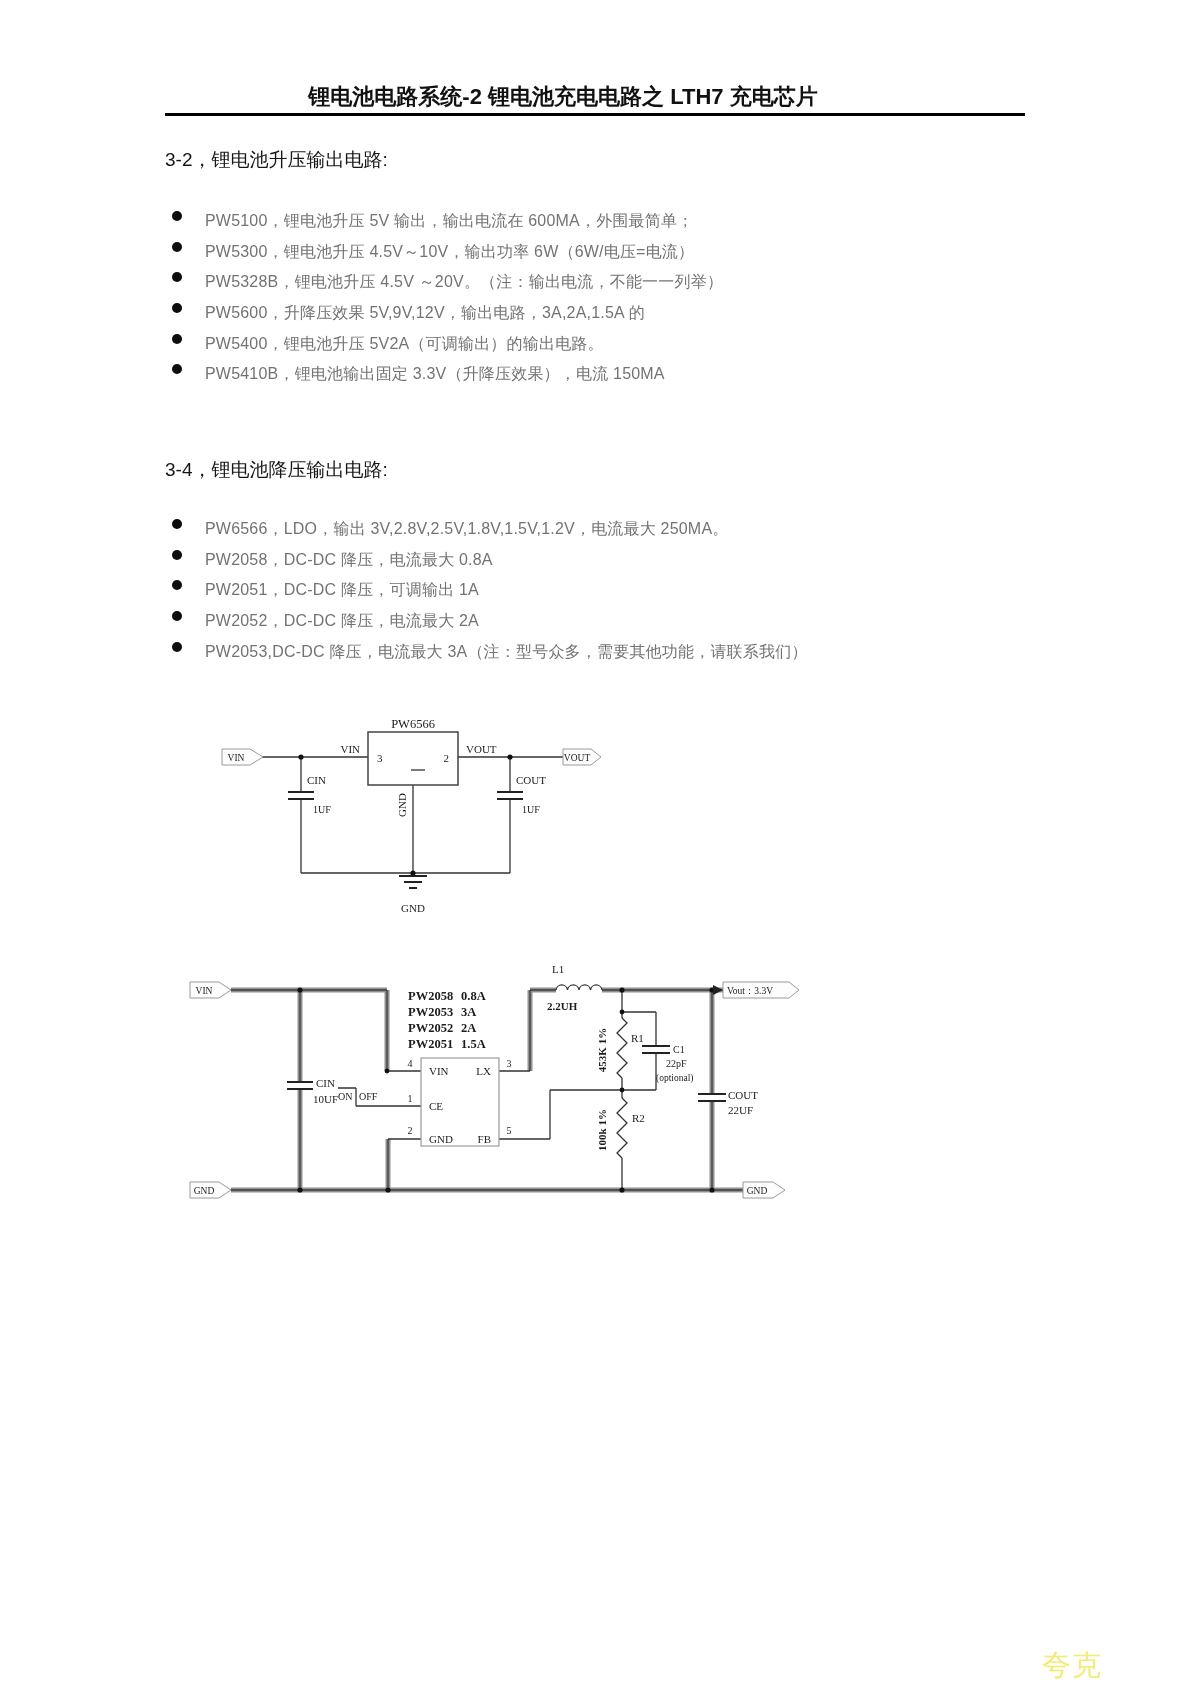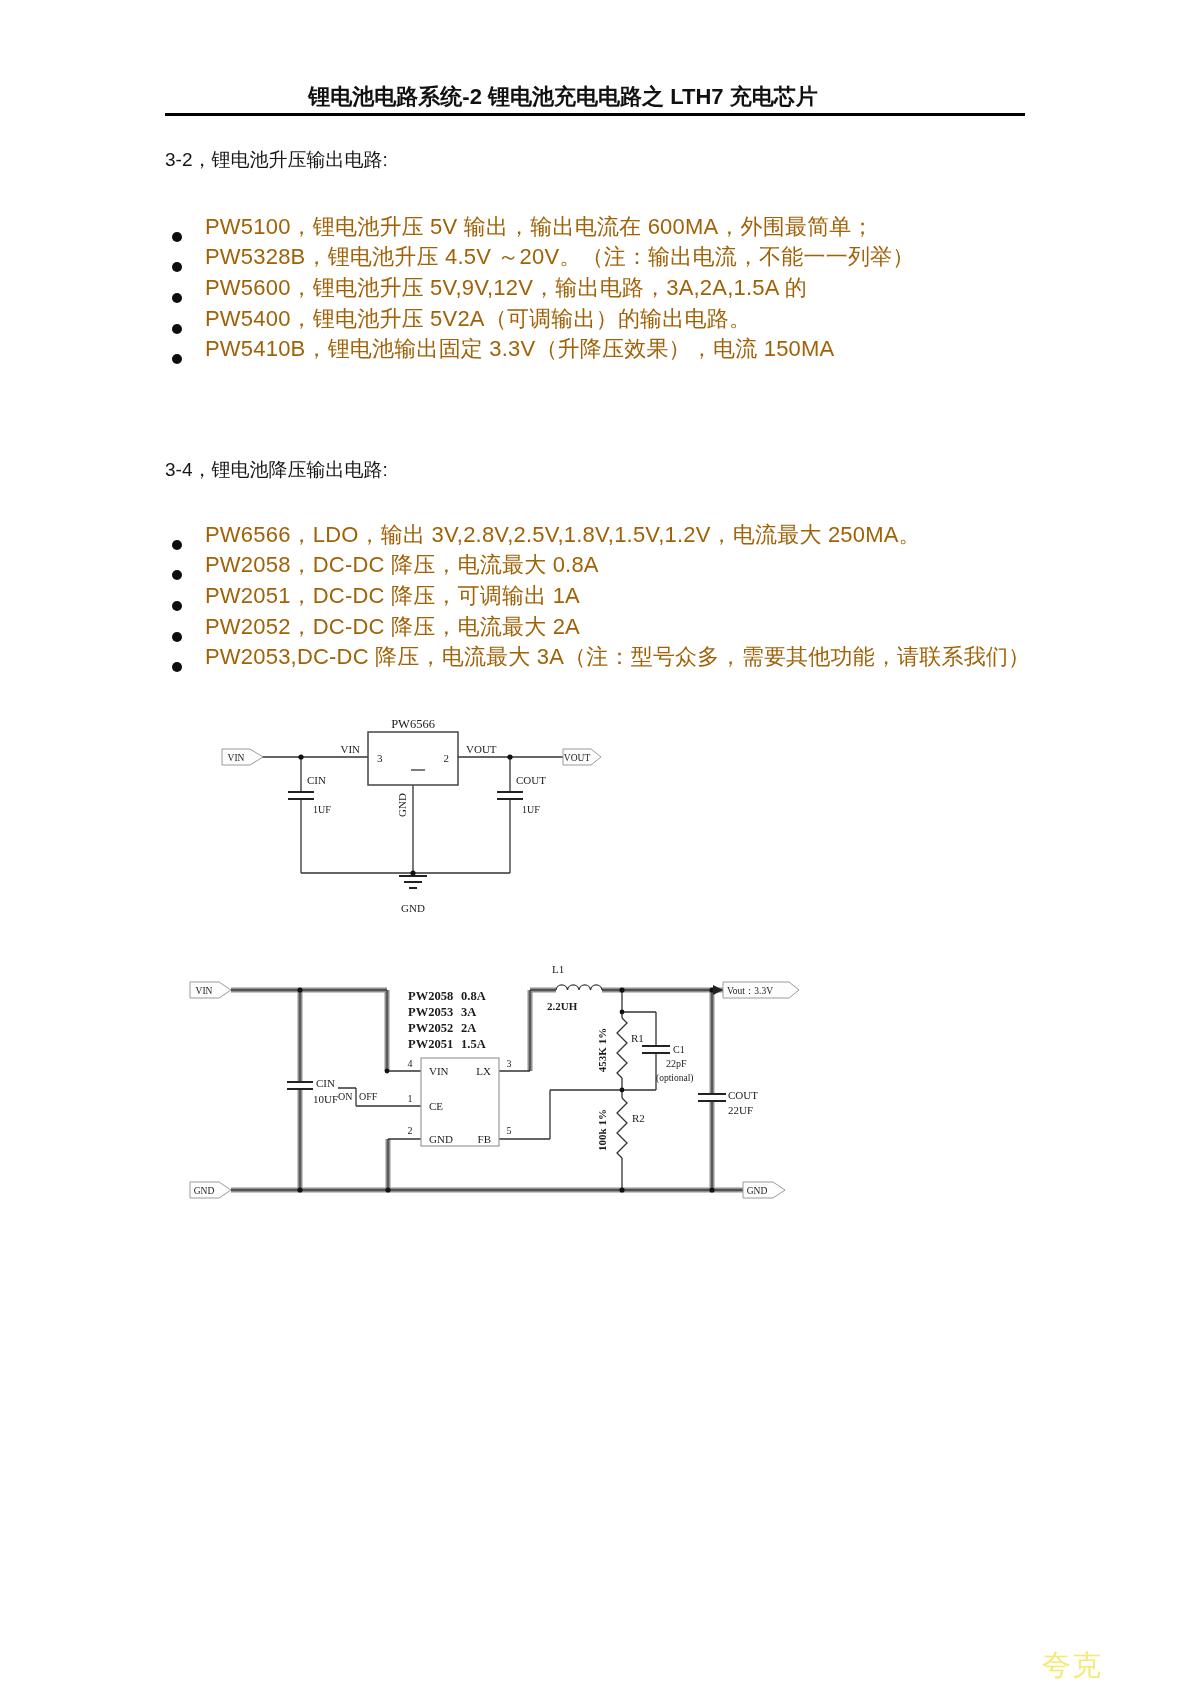--- a/index.html
+++ b/index.html
@@ -7,21 +7,21 @@
         font-family:"Liberation Sans",sans-serif;color:#1d1d1d;}
   .title{position:absolute;top:82px;left:0;width:100%;text-align:center;
          font-size:22px;font-weight:bold;color:#111;}
   .rule{position:absolute;top:113px;left:165px;width:860px;height:3px;background:#000;}
   .h2{position:absolute;left:165px;font-size:19px;font-weight:normal;color:#161616;}
   #h2-boost{top:147px;}
   #h2-buck{top:457px;}
   .blist{position:absolute;left:172px;width:900px;}
   #list-boost{top:211px;}
   #list-buck{top:519px;}
-  .bitem{height:30.7px;display:flex;align-items:flex-end;font-size:22px;letter-spacing:.2px;color:#a16207;}
+  .bitem{height:30.7px;display:flex;align-items:flex-start;font-size:16px;letter-spacing:.2px;color:#737373;}
   .dot{width:10px;height:10px;border-radius:50%;background:#0d0d0d;margin-right:23px;flex:none;}
   .sch{position:absolute;}
   #sch-ldo{left:195px;top:655px;}
   #sch-buck{left:185px;top:950px;}
   svg text{font-family:"Liberation Serif",serif;fill:#1c1c1c;}
   .t12{font-size:12.5px;} .t11{font-size:11px;} .t10{font-size:10px;} .t9{font-size:9.5px;}
   .bold{font-weight:bold;}
   .mid{text-anchor:middle;} .end{text-anchor:end;}
   .wire{stroke:#333;stroke-width:1.3;fill:none;}
   .plate{stroke:#222;stroke-width:2.2;fill:none;}
@@ -44,25 +44,29 @@
 
   <div class="h2" id="h2-boost">3-2，锂电池升压输出电路:</div>
 
   <div class="blist" id="list-boost">
     <div class="bitem">
         <span class="dot"></span>
         <span>PW5100，锂电池升压 5V 输出，输出电流在 600MA，外围最简单；</span>
       </div>
     <div class="bitem">
         <span class="dot"></span>
+        <span>PW5300，锂电池升压 4.5V～10V，输出功率 6W（6W/电压=电流）</span>
+      </div>
+    <div class="bitem">
+        <span class="dot"></span>
         <span>PW5328B，锂电池升压 4.5V ～20V。（注：输出电流，不能一一列举）</span>
       </div>
     <div class="bitem">
         <span class="dot"></span>
-        <span>PW5600，锂电池升压 5V,9V,12V，输出电路，3A,2A,1.5A 的</span>
+        <span>PW5600，升降压效果 5V,9V,12V，输出电路，3A,2A,1.5A 的</span>
       </div>
     <div class="bitem">
         <span class="dot"></span>
         <span>PW5400，锂电池升压 5V2A（可调输出）的输出电路。</span>
       </div>
     <div class="bitem">
         <span class="dot"></span>
         <span>PW5410B，锂电池输出固定 3.3V（升降压效果），电流 150MA</span>
       </div>
   </div>

